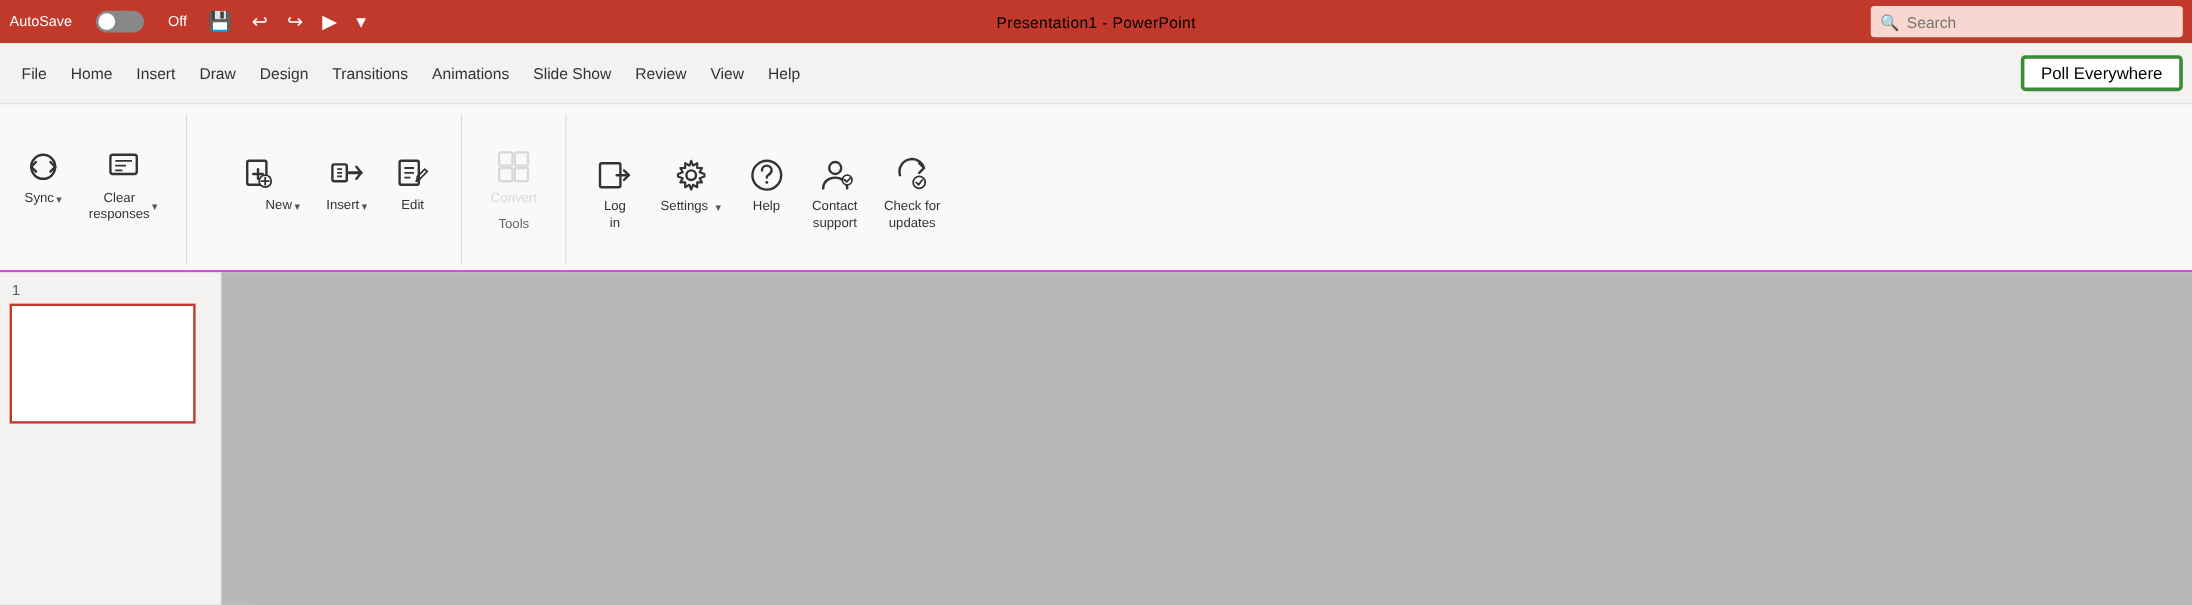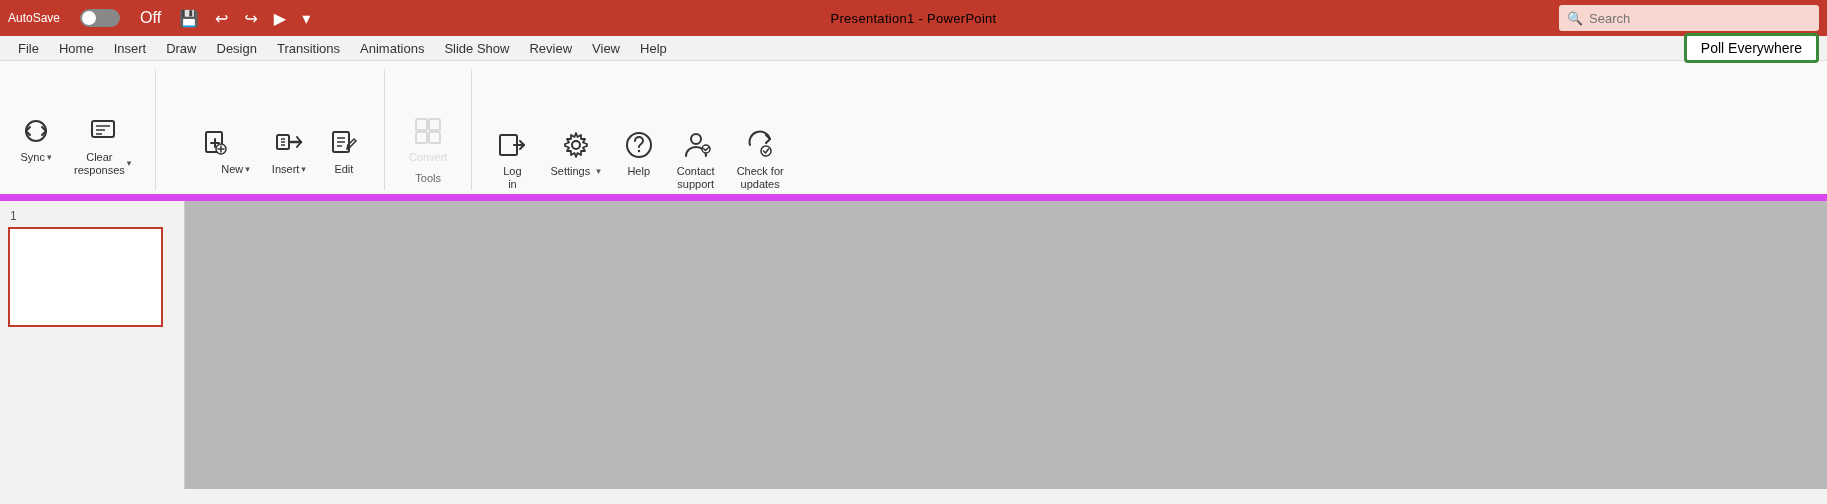--- a/index.html
+++ b/index.html
@@ -90,21 +90,21 @@
       position: absolute;
       left: 8px;
       color: #888;
       font-size: 13px;
       pointer-events: none;
     }
 
     
     .menu-bar {
       background: #f3f2f1;
-      height: 25px;
+      height: 51px;
       display: flex;
       align-items: center;
       padding: 0 8px;
       border-bottom: 1px solid #ddd;
     }
     .menu-item {
       padding: 6px 10px;
       font-size: 13px;
       color: #333;
       cursor: pointer;
@@ -118,23 +118,23 @@
       border: 3px solid #3a8a3a;
       color: #000;
       border-radius: 4px;
       padding: 4px 14px;
       background: white;
     }
 
     
     .ribbon {
       background: #faf9f8;
-      border-bottom: 7px solid #d946ef;
-      display: flex;
-      align-items: flex-end;
+      border-bottom: 2px solid #d946ef;
+      display: flex;
+      align-items: center;
       padding: 4px 0 0 0;
       height: 140px;
     }
     .ribbon-group {
       display: flex;
       flex-direction: column;
       align-items: center;
       padding: 4px 10px 0 10px;
       position: relative;
     }
@@ -232,21 +232,21 @@
 </head>
 <body>
 
 <div class="title-bar">
   <div class="title-bar-left">
     <div class="autosave-group">
       <span class="autosave-label">AutoSave</span>
       <div class="toggle-switch">
         <div class="toggle-knob"></div>
       </div>
-      <span style="font-size:16px;color:white;">Off</span>
+      <span style="font-size:12px;color:white;">Off</span>
     </div>
 
     <span class="tb-icon" title="Save">💾</span>
 
     <span class="tb-icon" title="Undo">↩</span>
 
     <span class="tb-icon" title="Redo">↪</span>
 
     <span class="tb-icon" title="Presentation">▶</span>
     <span class="tb-icon" title="Customize">▾</span>

